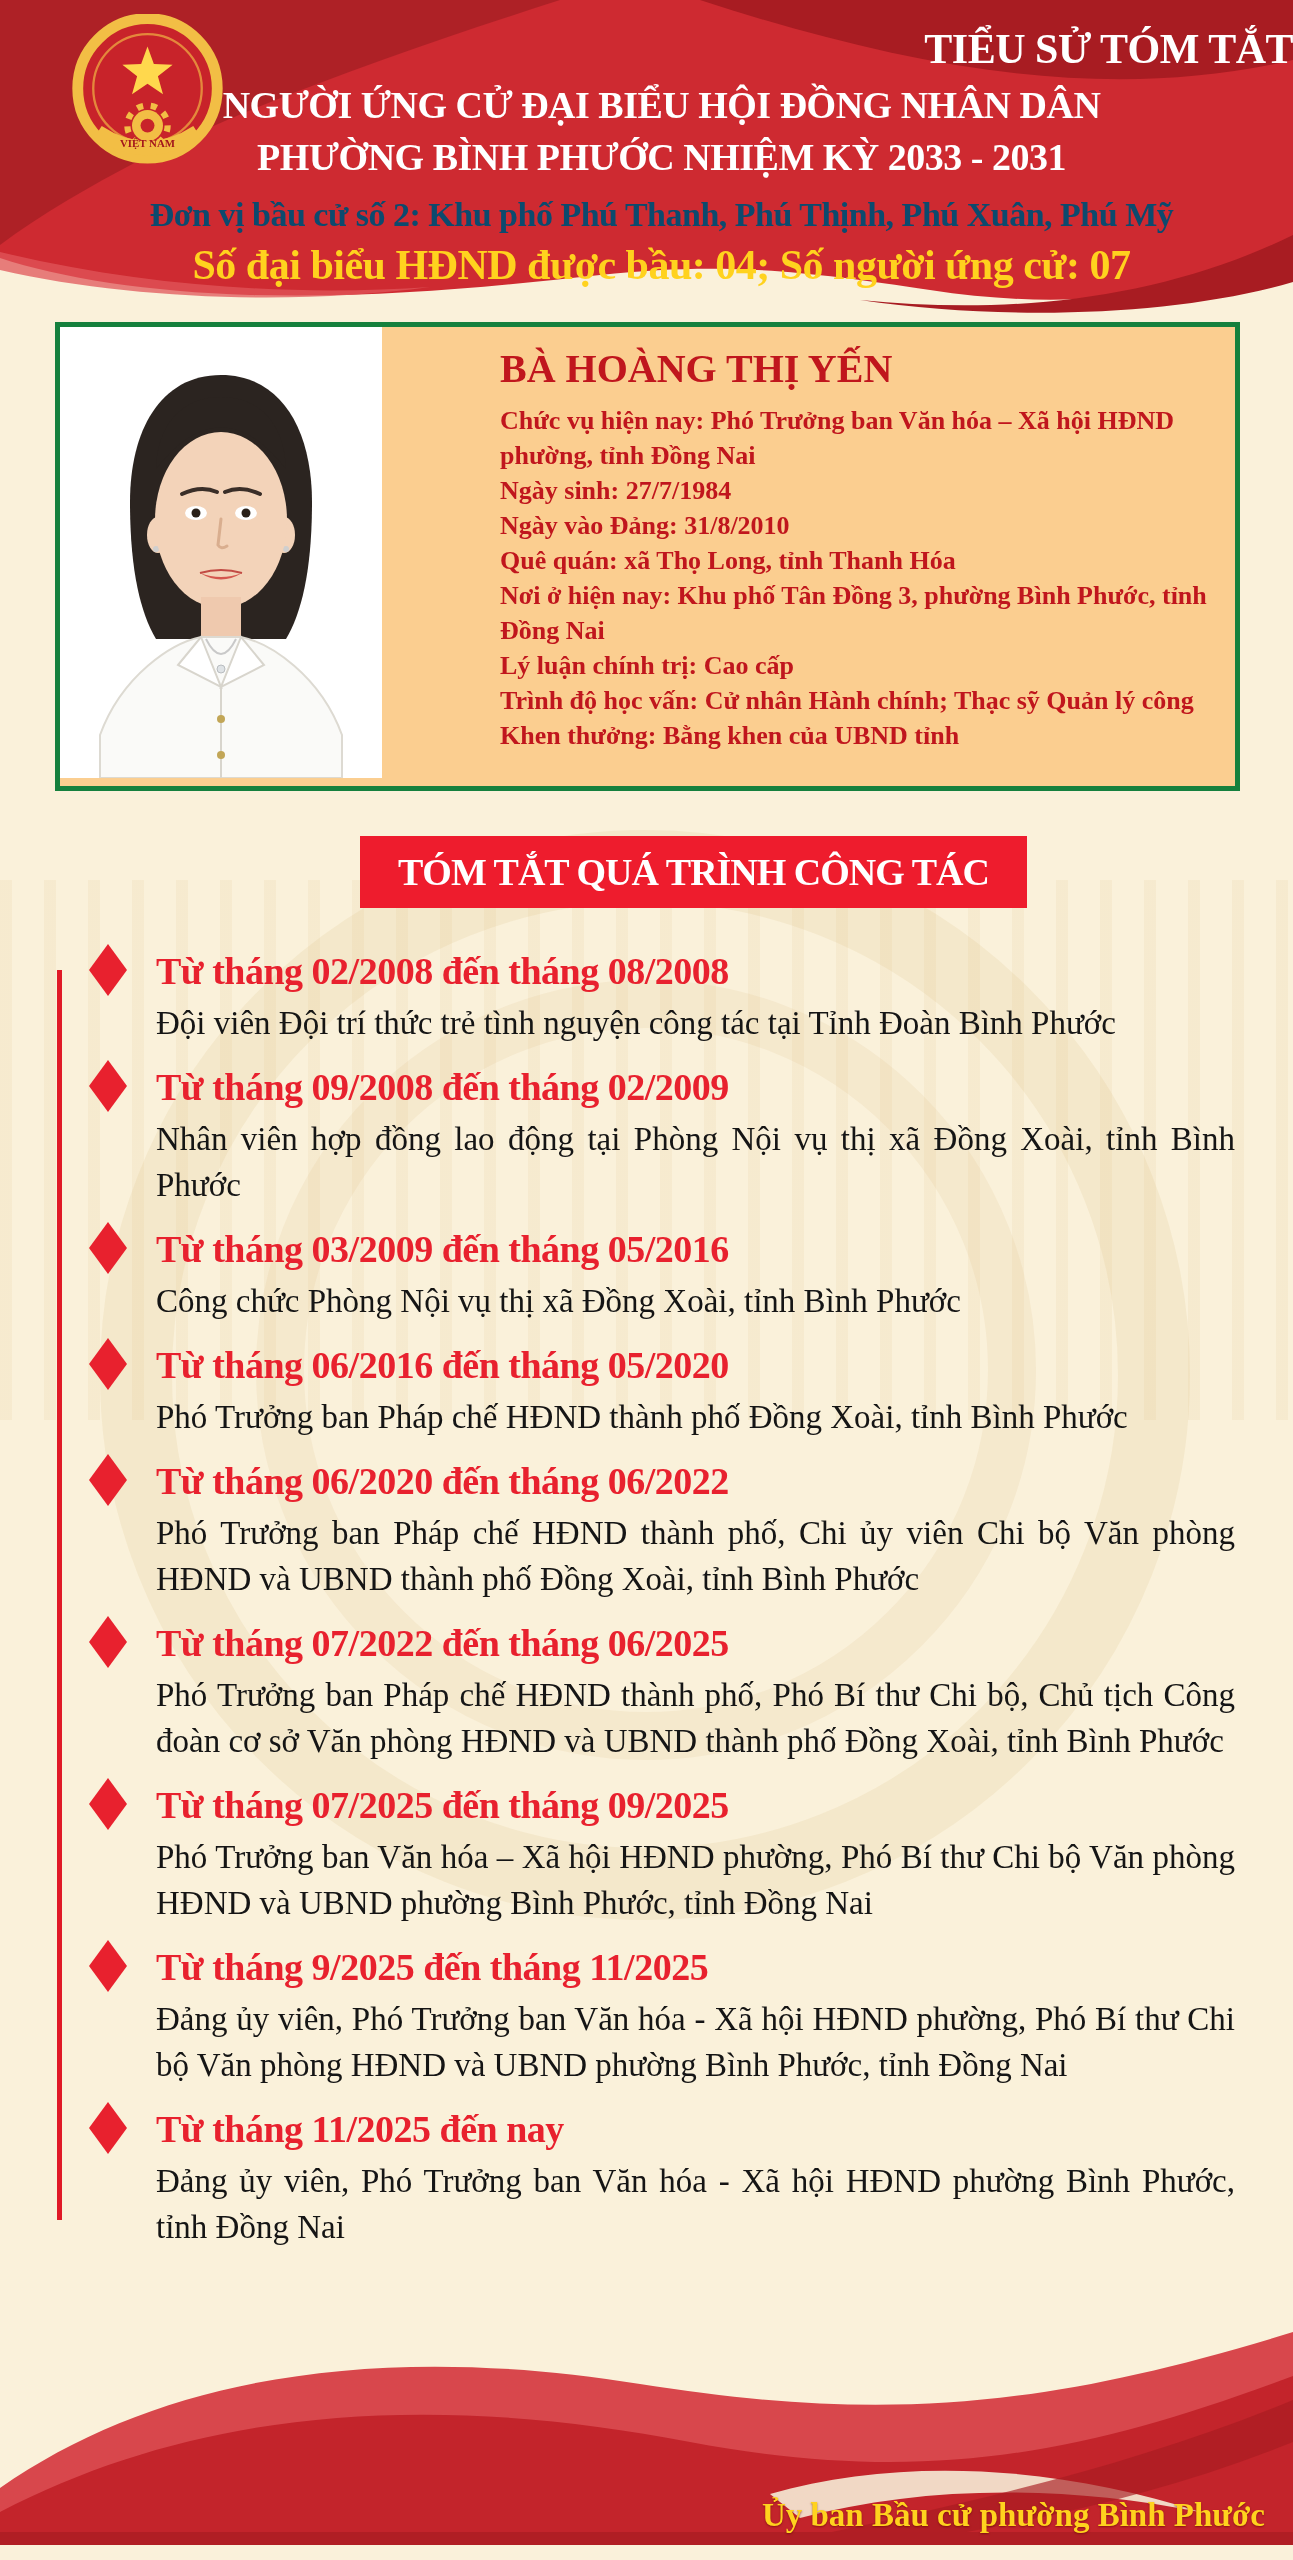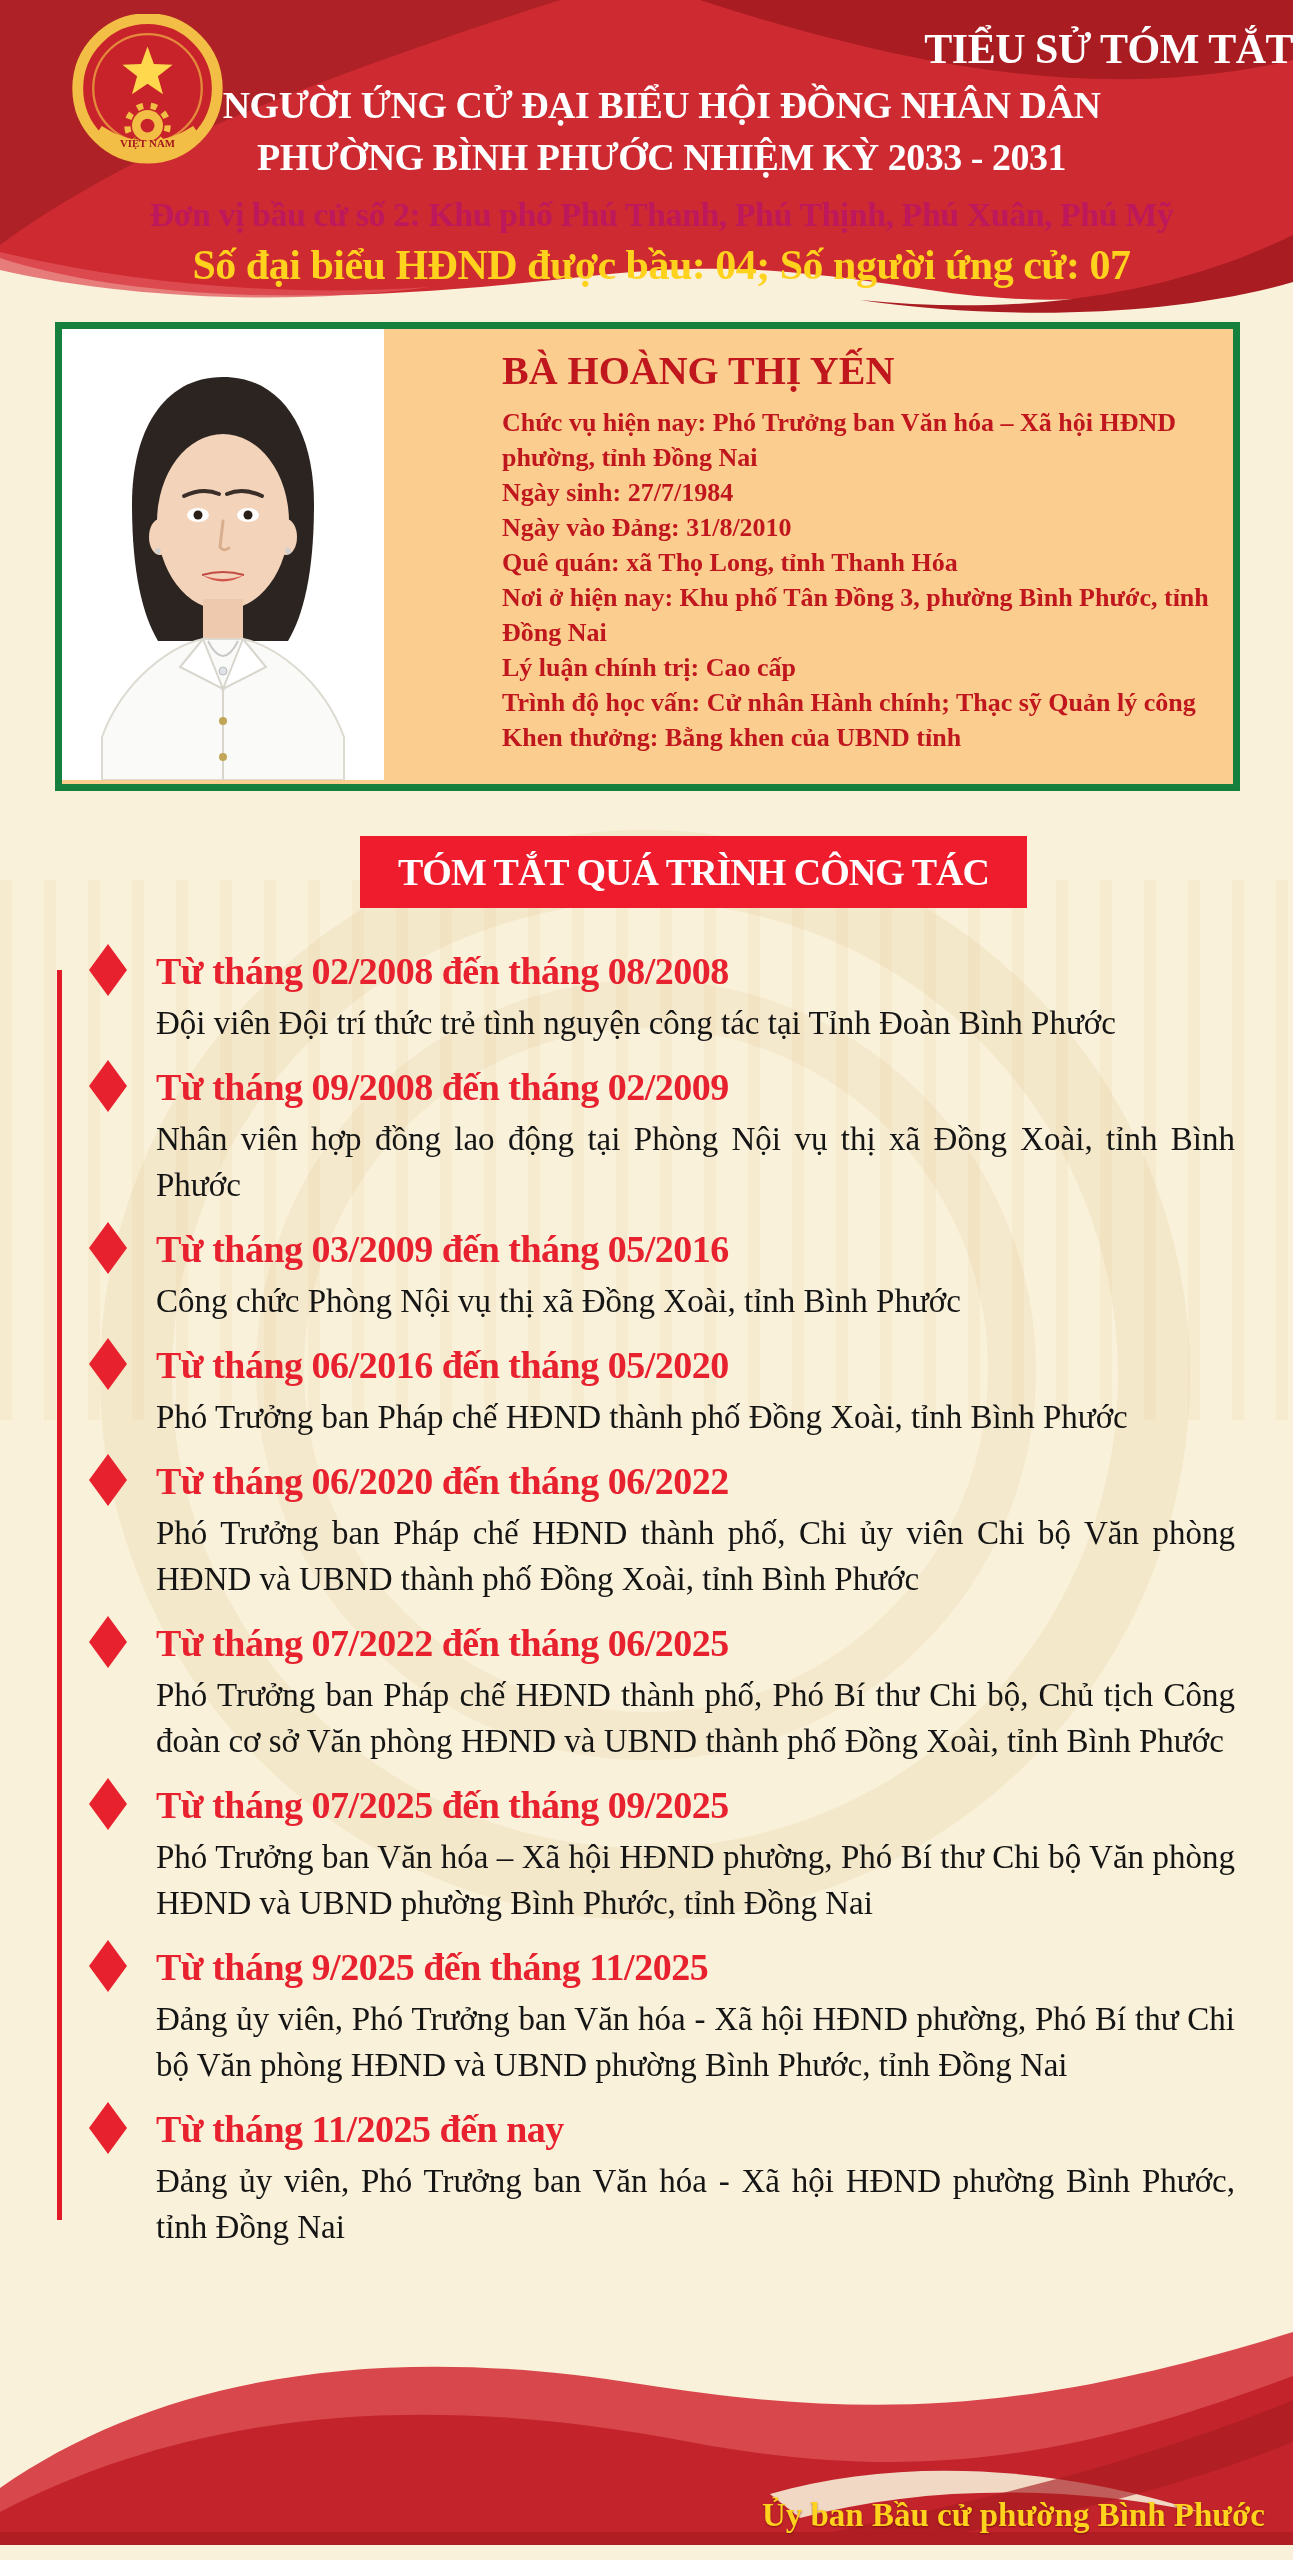--- a/index.html
+++ b/index.html
@@ -14,27 +14,27 @@
               border:48px solid rgba(219,186,127,.14); }
   .wm-stripes { position:absolute; left:0; right:0; top:880px; height:540px;
               background:repeating-linear-gradient(90deg, rgba(219,186,127,.12) 0 12px, transparent 12px 44px); }
 
   
   .header-wave { position:absolute; left:0; top:0; width:1293px; height:315px; }
   .header-text { position:absolute; left:30px; right:0; top:24px; text-align:center; letter-spacing:-.5px; }
   .ht1 { color:#fff; font-weight:bold; font-size:42px; line-height:50px;text-align:right; }
   .ht2 { color:#fff; font-weight:bold; font-size:38px; line-height:46px; margin-top:8px; }
   .ht3 { color:#fff; font-weight:bold; font-size:38px; line-height:46px; margin-top:6px; }
-  .hy1 { color:#be185d; font-weight:bold; font-size:34px; line-height:42px; margin-top:14px; }
+  .hy1 { color:#0c4a6e; font-weight:bold; font-size:34px; line-height:42px; margin-top:14px; }
   .hy2 { color:#ffd21e; font-weight:bold; font-size:42px; line-height:42px; margin-top:8px; }
   .emblem { position:absolute; left:70px; top:14px; width:155px; height:155px; }
 
   
   .card { position:absolute; left:55px; top:322px; width:1185px; height:469px;
-          border:7px solid #15803d; background:#fbce90; }
+          border:5px solid #15803d; background:#fbce90; }
   .photo { position:absolute; left:0; top:0; width:322px; height:451px; background:#fff; overflow:hidden; }
   .info  { position:absolute; left:440px; top:18px; right:16px; }
   .name  { color:#c0161d; font-weight:bold; font-size:40px; line-height:48px; margin-bottom:10px; }
   .detail{ color:#c0161d; font-weight:bold; font-size:26px; line-height:35px; }
 
   
   .section-title { position:absolute; left:360px; top:836px; height:72px; line-height:72px;
           background:#ee1c2d; color:#fff; font-weight:bold; font-size:38px; letter-spacing:-1px;
           padding:0 38px; border-radius:0; }
 

